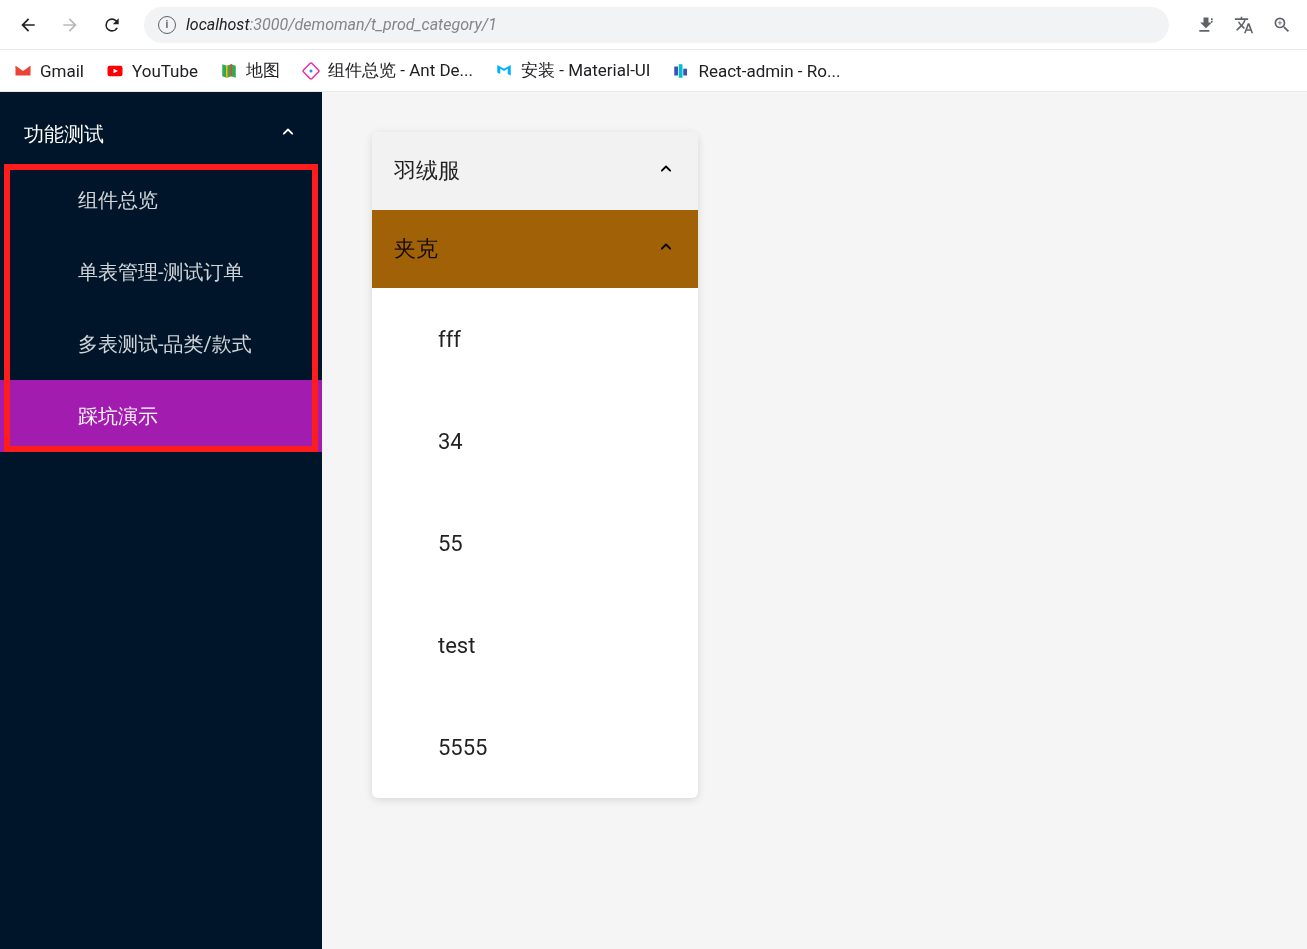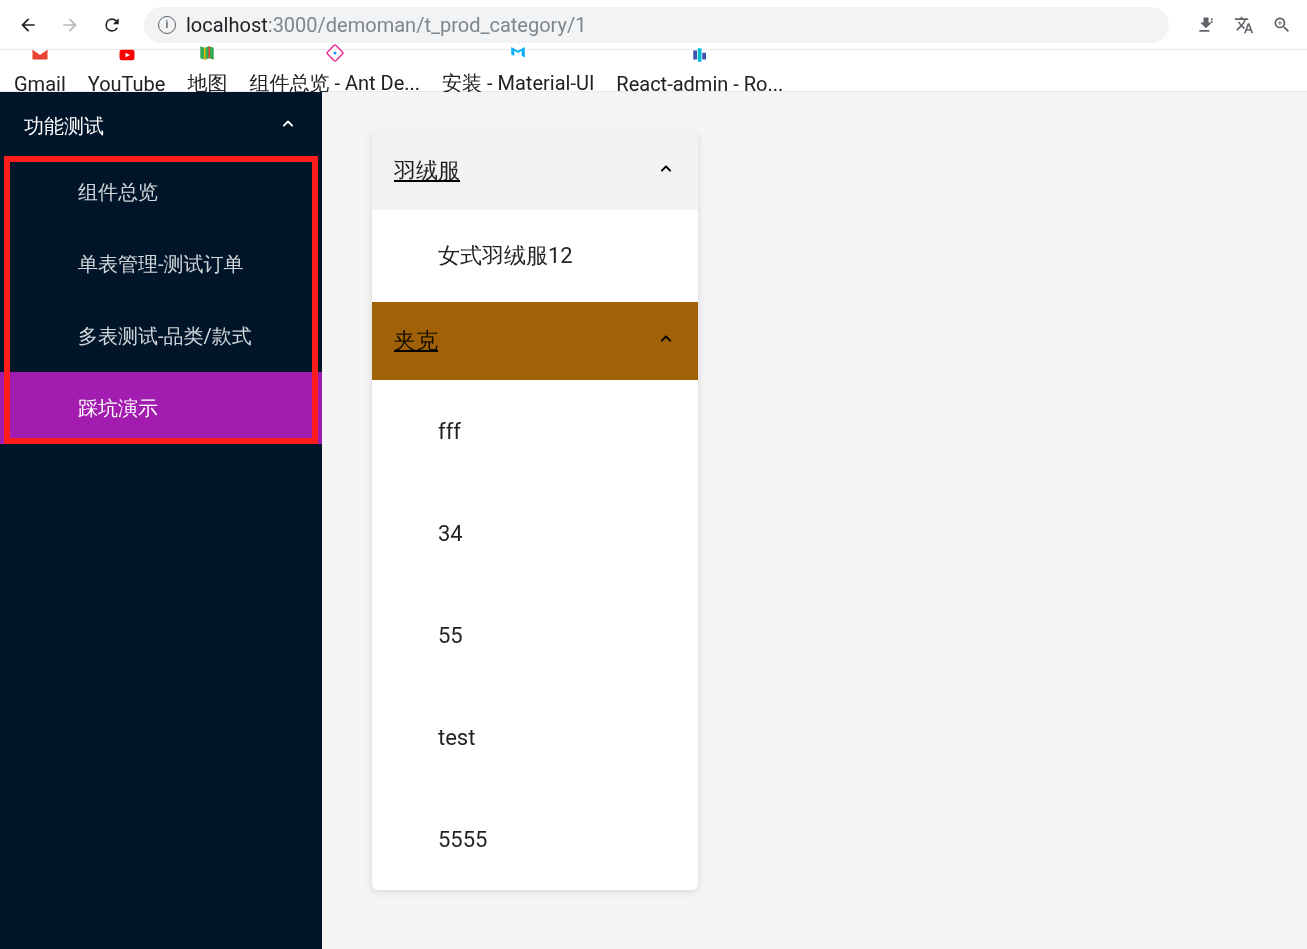--- a/index.html
+++ b/index.html
@@ -5,51 +5,51 @@
     * { margin: 0; padding: 0; box-sizing: border-box; }
     body { font-family: -apple-system, BlinkMacSystemFont, "Segoe UI", Roboto, "Helvetica Neue", Arial, sans-serif; background: #fff; width: 1307px; height: 949px; overflow: hidden; }
 
     
     .browser-toolbar { height: 50px; background: #fff; display: flex; align-items: center; padding: 0 10px; gap: 6px; border-bottom: 1px solid #e8eaed; }
     .nav-btn { width: 36px; height: 36px; display: flex; align-items: center; justify-content: center; border-radius: 50%; cursor: pointer; color: #5f6368; }
     .nav-btn.enabled { color: #202124; }
     .nav-btn svg { width: 20px; height: 20px; }
     .address-bar { flex: 1; height: 36px; background: #f1f3f4; border-radius: 18px; display: flex; align-items: center; padding: 0 14px; margin: 0 8px; gap: 10px; }
     .info-icon-circle { width: 18px; height: 18px; border: 1.5px solid #5f6368; border-radius: 50%; display: flex; align-items: center; justify-content: center; font-size: 11px; color: #5f6368; font-weight: 600; flex-shrink: 0; }
-    .url-text { font-size: 20px; color: #202124; white-space: nowrap; }
+    .url-text { font-size: 16px; color: #202124; white-space: nowrap; font-style: italic; }
     .url-text .host { color: #202124; }
     .url-text .gray { color: #80868b; }
     .toolbar-right { display: flex; align-items: center; gap: 8px; margin-left: 8px; }
     .toolbar-icon { width: 30px; height: 30px; display: flex; align-items: center; justify-content: center; color: #5f6368; cursor: pointer; }
     .toolbar-icon svg { width: 20px; height: 20px; }
 
     
     .bookmarks-bar { height: 42px; background: #fff; display: flex; align-items: center; padding: 0 14px; gap: 22px; border-bottom: 1px solid #e8eaed; }
-    .bookmark { display: flex; align-items: center; gap: 8px; cursor: pointer; font-size: 20px; color: #202124; white-space: nowrap; flex-direction: column; }
+    .bookmark { display: flex; align-items: center; gap: 8px; cursor: pointer; font-size: 17px; color: #202124; white-space: nowrap; }
     .bm-icon { width: 18px; height: 18px; display: flex; align-items: center; justify-content: center; flex-shrink: 0; }
 
     
     .app { display: flex; height: calc(949px - 92px); }
 
     
-    .sidebar { width: 322px; background: #001529; color: #fff; padding-top: 4px; }
+    .sidebar { width: 322px; background: #001529; color: #fff; padding-top: 12px; }
     .side-group-header { display: flex; align-items: center; justify-content: space-between; padding: 0 24px; height: 60px; cursor: pointer; }
     .side-group-header .label { font-size: 20px; color: #fff; }
     .side-group-header .chev { color: #fff; }
     .chev svg { width: 20px; height: 20px; }
 
     .side-sub { position: relative; }
     .highlight-box { position: absolute; top: 0; left: 4px; right: 4px; bottom: 0; border: 6px solid #ff1c1c; pointer-events: none; }
     .side-item { height: 72px; display: flex; align-items: center; padding-left: 78px; font-size: 20px; color: rgba(255,255,255,.82); cursor: pointer; }
     .side-item.active { background: #a21caf; color: #fff; }
 
     
     .main { flex: 1; background: #f5f5f5; padding: 40px 0 0 50px; }
     .panel { width: 326px; background: #fff; border-radius: 6px; box-shadow: 0 2px 8px rgba(0,0,0,.12); overflow: hidden; }
-    .panel-header { height: 78px; background: #f2f2f2; display: flex; align-items: center; justify-content: space-between; padding: 0 22px; cursor: pointer; text-decoration: underline; }
+    .panel-header { height: 78px; background: #f2f2f2; display: flex; align-items: center; justify-content: space-between; padding: 0 22px; cursor: pointer; }
     .panel-header.plain { background: #a16207; }
     .panel-header .title { font-size: 22px; color: rgba(0,0,0,.87); }
     .panel-header .chev { color: #000; }
     .panel-list-item { padding: 0 22px 0 66px; height: 102px; display: flex; align-items: center; font-size: 22px; color: rgba(0,0,0,.87); cursor: pointer; }
     .panel-list-item.short { height: 92px; }
 
   </style>
 </head>
 <body>
 
@@ -185,23 +185,20 @@
     <div class="panel">
 
       <div class="panel-header">
         <span class="title">羽绒服</span>
         <span class="chev">
           <svg viewBox="0 0 24 24">
               <path d="M7 14l5-5 5 5" stroke="currentColor" stroke-width="2.2" fill="none" stroke-linecap="round" stroke-linejoin="round"></path>
             </svg>
         </span>
       </div>
-      <div class="panel-list-item short">
-        <span>女式羽绒服12</span>
-      </div>
 
       <div class="panel-header plain">
         <span class="title">夹克</span>
         <span class="chev">
           <svg viewBox="0 0 24 24">
               <path d="M7 14l5-5 5 5" stroke="currentColor" stroke-width="2.2" fill="none" stroke-linecap="round" stroke-linejoin="round"></path>
             </svg>
         </span>
       </div>
       <div class="panel-list-item">

